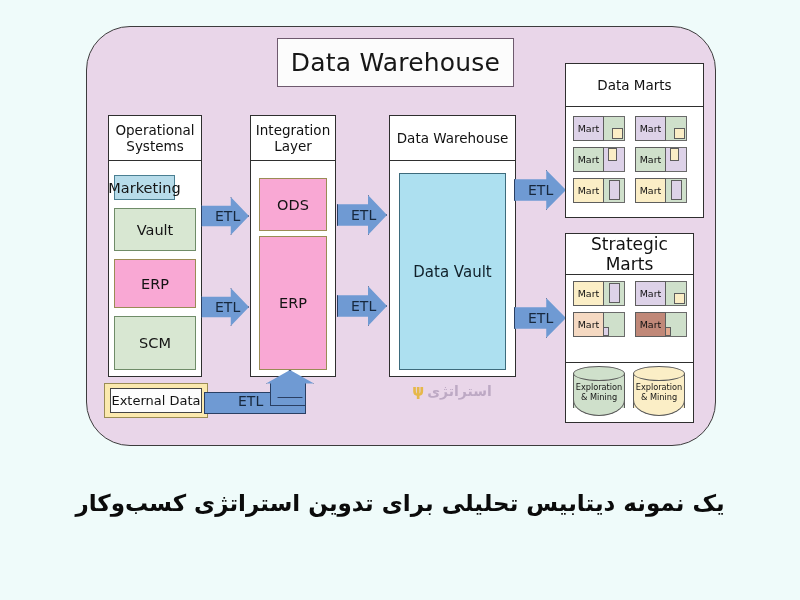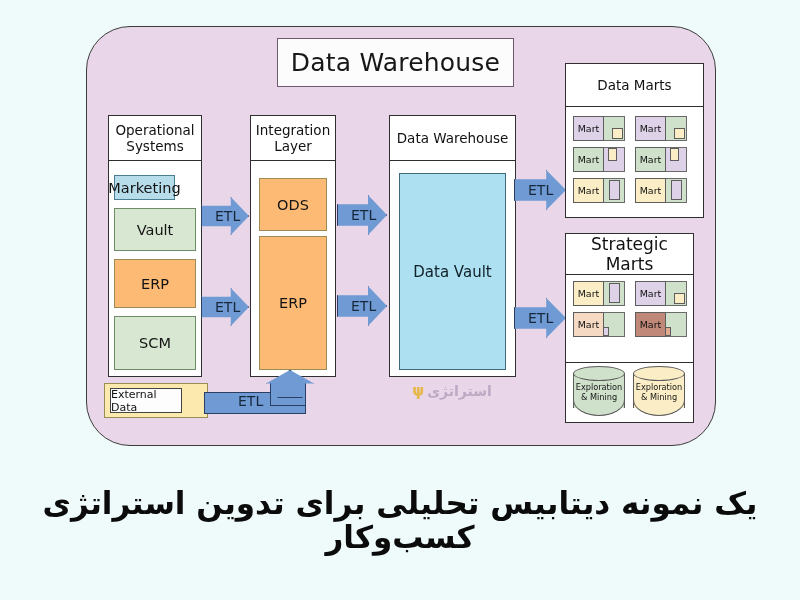--- a/index.html
+++ b/index.html
@@ -39,21 +39,21 @@
 
   
   .tile{
     position:absolute;box-sizing:border-box;
     border:1.3px solid #5a5a5a;
     display:flex;align-items:center;justify-content:center;
     font-size:14.5px;color:#141414;
   }
   .t-blue{background:#b7dcea;border-color:#4a7f92;}
   .t-green{background:#d8e7d2;border-color:#6f8c68;}
-  .t-cream{background:#fdba74;border-color:#9a8c55;}
+  .t-cream{background:#f9a8d4;border-color:#9a8c55;}
 
   
   .etl{
     position:absolute;box-sizing:border-box;
     color:#17283d;font-size:14px;
     display:flex;align-items:center;
   }
   .etl .lbl{position:relative;z-index:2;padding-left:7px;}
   .arrowR{
     background:#6f9ad3;
@@ -108,21 +108,21 @@
     display:flex;align-items:center;justify-content:center;gap:5px;
     direction:rtl;
   }
   .wm-text{font-size:14px;color:#bda9c4;font-weight:bold;}
   .wm-mark{font-size:15px;color:#e6b84a;font-weight:bold;letter-spacing:-2px;}
 
   
   .caption{
     position:absolute;left:0;top:486px;width:800px;
     text-align:center;direction:rtl;
-    font-size:31px;font-weight:bold;color:#0b0b0b;line-height:34px;
+    font-size:23px;font-weight:bold;color:#0b0b0b;line-height:34px;
   }
 </style>
 </head>
 <body>
 
 <div id="stage">
 
   <div class="canvas"></div>
 
   <div class="titlebox">Data Warehouse</div>
@@ -140,22 +140,22 @@
     <span>Vault</span>
     </div>
   <div class="tile t-cream" style="left:114px;top:259px;width:82px;height:49px;">
     <span>ERP</span>
     </div>
   <div class="tile t-green" style="left:114px;top:316px;width:82px;height:54px;">
     <span>SCM</span>
     </div>
 
   <div class="box" style="left:104px;top:383px;width:104px;height:35px;background:#fbe9ae;border:1.4px solid #9a8c55;"></div>
-  <div class="box" style="left:110px;top:388px;width:72px;height:25px;background:#fdfdfd;border:1.3px solid #444;
-              display:flex;align-items:center;justify-content:center;font-size:11px;color:#121212;">
+  <div class="box" style="left:110px;top:388px;width:92px;height:25px;background:#fdfdfd;border:1.3px solid #444;
+              display:flex;align-items:center;justify-content:center;font-size:13px;color:#121212;">
     <span>External Data</span>
   </div>
 
   <div class="etl arrowR" style="left:201px;top:197px;width:48px;height:38px;">
     <span class="lbl">ETL</span>
   </div>
 
   <div class="etl arrowR" style="left:201px;top:288px;width:48px;height:38px;">
     <span class="lbl">ETL</span>
   </div>

